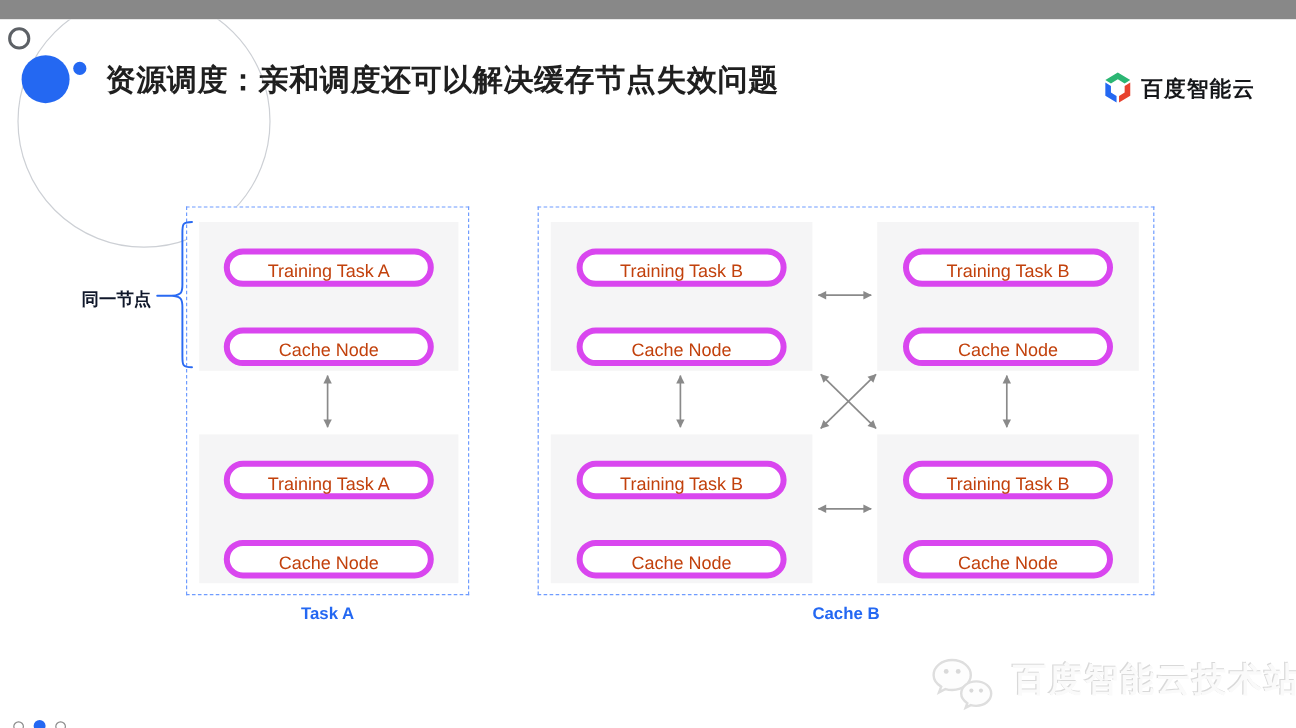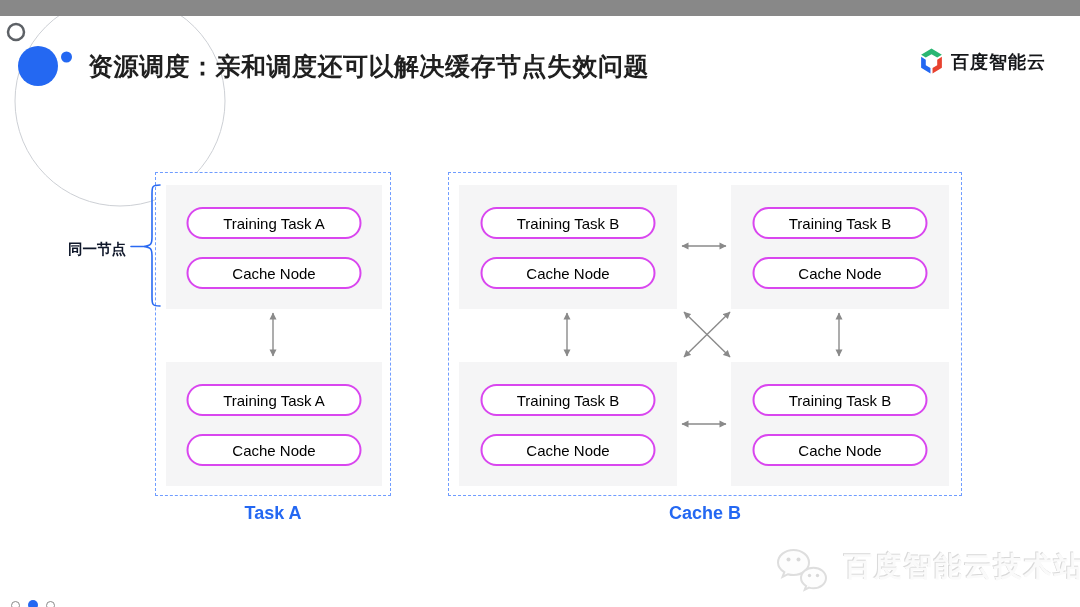--- a/index.html
+++ b/index.html
@@ -2,38 +2,38 @@
 <html><head>
 <meta charset="utf-8">
 <style>
   html,body{margin:0;padding:0;background:#888;}
   *{box-sizing:border-box;font-family:"Liberation Sans","DejaVu Sans",sans-serif;}
   .slide{position:relative;width:1080px;height:607px;background:#ffffff;overflow:hidden;margin:16px auto;}
 
   
   .deco{position:absolute;left:0;top:0;}
   .title{position:absolute;left:88px;top:34px;margin:0;font-size:25px;font-weight:bold;color:#1f1f1f;letter-spacing:.5px;white-space:nowrap;}
-  .brand{position:absolute;right:34px;top:32px;display:flex;align-items:center;gap:7px;}
+  .brand{position:absolute;right:34px;top:44px;display:flex;align-items:center;gap:7px;}
   .brand-text{font-size:18px;font-weight:bold;color:#15171a;letter-spacing:1px;}
 
   
   .dashed-box{position:absolute;border:1px dashed #6f9cff;background:#ffffff;}
   .box-a{left:155px;top:156px;width:236px;height:324px;}
   .box-b{left:448px;top:156px;width:514px;height:324px;}
   .panel{position:absolute;background:#f5f5f6;}
   .panel-a{left:10px;width:216px;height:124px;}
   .panel-b-l{left:10px;width:218px;height:124px;}
   .panel-b-r{left:282px;width:218px;height:124px;}
   .row-top{top:12px;}
   .row-bottom{top:189px;}
-  .pill{position:absolute;left:50%;transform:translateX(-50%);width:175px;height:32px;background:#ffffff;border:2px solid #d946ef;border-radius:17px;text-align:center;line-height:30px;font-size:15px;color:#000000;white-space:nowrap;}
+  .pill{position:absolute;left:50%;transform:translateX(-50%);width:175px;height:32px;background:#ffffff;border:5px solid #d946ef;border-radius:17px;text-align:center;line-height:30px;font-size:15px;color:#c2410c;white-space:nowrap;}
   .pill-1{top:22px;}
-  .pill-2{top:72px;}
+  .pill-2{top:88px;}
 
-  .caption{position:absolute;top:487px;margin:0;text-align:center;font-size:18px;font-weight:bold;color:#2468f2;}
+  .caption{position:absolute;top:487px;margin:0;text-align:center;font-size:14px;font-weight:bold;color:#2468f2;}
   .caption-a{left:155px;width:236px;}
   .caption-b{left:448px;width:514px;}
 
   .annotation{position:absolute;left:68px;top:224px;font-size:14.5px;font-weight:bold;color:#0f172a;white-space:nowrap;}
 
   .overlay{position:absolute;left:0;top:0;pointer-events:none;}
 
   
   .watermark{position:absolute;left:776px;top:532px;display:flex;gap:16px;}
   .watermark-text{font-size:28px;font-weight:bold;letter-spacing:2px;color:#fafafa;text-shadow:-1px -1px 0 #d9d9d9,1px 1px 0 #ffffff;white-space:nowrap;}

